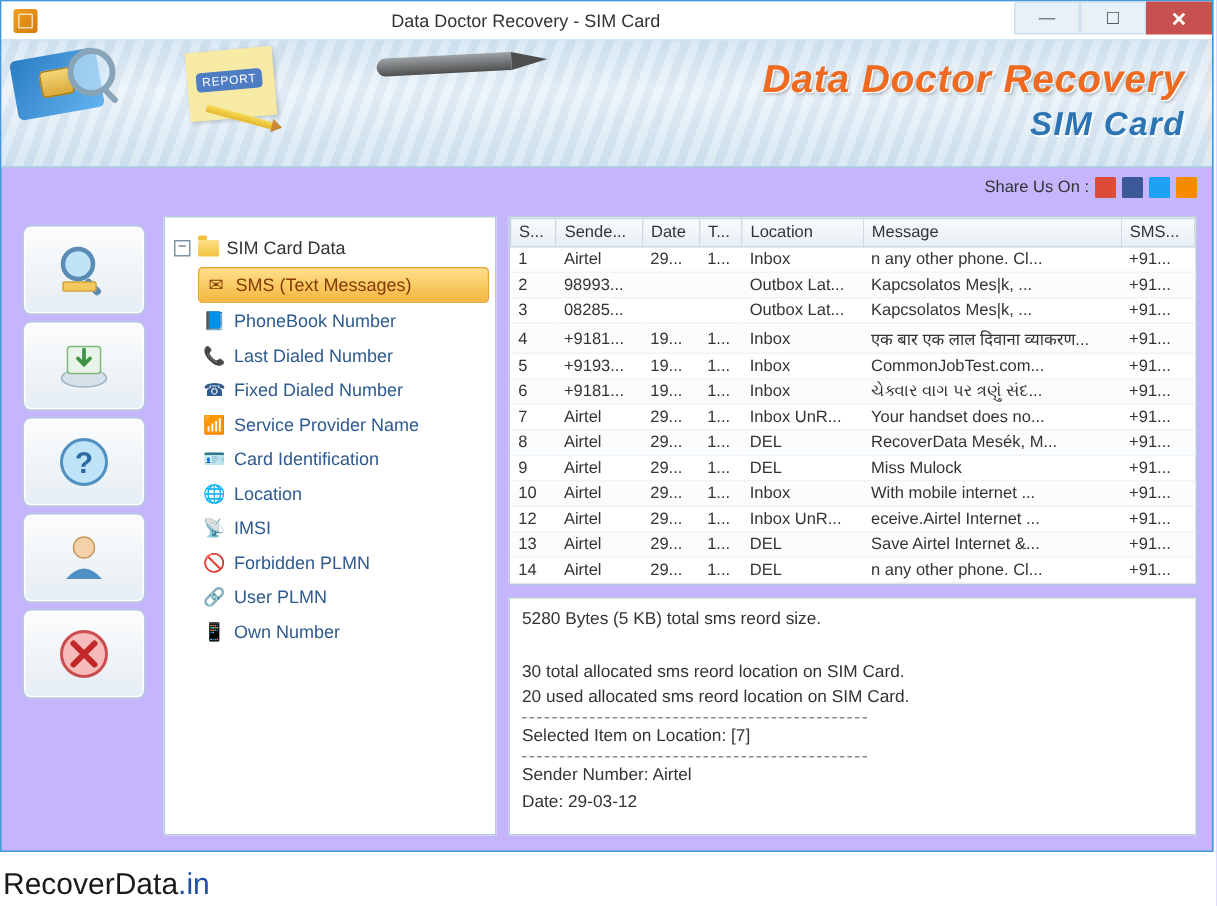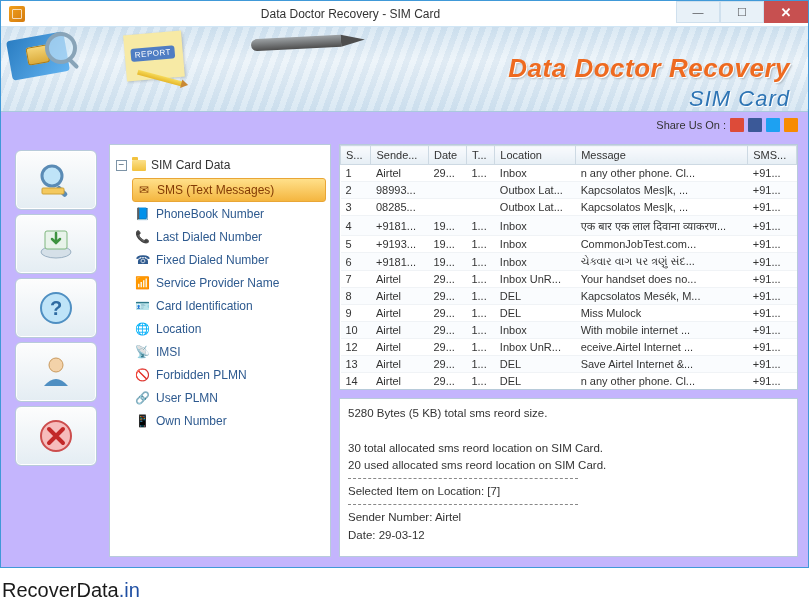--- a/index.html
+++ b/index.html
@@ -21,22 +21,22 @@
 .sim-chip::after{content:"";position:absolute;width:22px;height:18px;background:linear-gradient(#f6d77a,#d9a837);top:10px;left:18px;border-radius:3px;box-shadow:inset 0 0 0 1px #a67a1f;}
 .magnifier{width:32px;height:32px;border:4px solid #88a4b8;border-radius:50%;position:relative;background:rgba(210,235,250,.6);}
 .magnifier::after{content:"";position:absolute;width:4px;height:14px;background:#88a4b8;bottom:-10px;right:-2px;transform:rotate(-45deg);border-radius:2px;}
 .note{width:58px;height:46px;background:#f7eaa5;transform:rotate(-5deg);margin-left:52px;position:relative;box-shadow:1px 1px 3px rgba(0,0,0,.2);}
 .note-badge{position:absolute;top:14px;left:6px;background:#4f7dc3;color:#fff;font-size:8px;padding:2px 4px;border-radius:3px;letter-spacing:.5px;}
 .pencil{position:absolute;width:46px;height:5px;background:linear-gradient(#f6da5a,#e6b72a);bottom:-2px;left:10px;transform:rotate(20deg);}
 .pencil::after{content:"";position:absolute;right:-6px;top:-2px;border-left:7px solid #c98935;border-top:4px solid transparent;border-bottom:5px solid transparent;}
 .pen{position:absolute;left:250px;top:10px;width:90px;height:12px;background:linear-gradient(#9ea3a6,#4e4e4e);border-radius:6px 0 0 6px;transform:rotate(-3deg);}
 .pen::after{content:"";position:absolute;right:-24px;top:0;border-left:24px solid #4e4e4e;border-top:6px solid transparent;border-bottom:6px solid transparent;}
 .banner-right{position:absolute;right:18px;top:10px;text-align:right;}
-.brand-main{font-size:26px;font-weight:bold;font-style:italic;color:#ee6a20;text-shadow:1px 1px 0 #fff,2px 2px 2px rgba(0,0,0,.2);letter-spacing:.5px;margin-top:16px;}
-.brand-sub{font-size:22px;font-style:italic;font-weight:normal;color:#2d74b4;text-shadow:1px 1px 0 #fff;letter-spacing:1px;margin-top:2px;}
+.brand-main{font-size:26px;font-weight:bold;font-style:italic;color:#ee6a20;text-shadow:1px 1px 0 #fff,2px 2px 2px rgba(0,0,0,.2);letter-spacing:.5px;}
+.brand-sub{font-size:22px;font-style:italic;font-weight:bold;color:#2d74b4;text-shadow:1px 1px 0 #fff;letter-spacing:1px;margin-top:2px;}
 .share-row{display:flex;justify-content:flex-end;align-items:center;gap:4px;height:24px;padding:2px 10px 0 0;font-size:11px;color:#333;}
 .share-row .sq{width:14px;height:14px;display:inline-block;border-radius:1px;}
 .gp{background:#dd4b39;}.fb{background:#3b5998;}.tw{background:#1da1f2;}.rss{background:#f78b00;}
 .content{position:absolute;top:137px;left:0;right:0;bottom:0;display:flex;padding:6px 10px 10px 10px;gap:8px;}
 .toolbar{display:flex;flex-direction:column;gap:4px;padding:6px 4px;}
 .tbtn{width:82px;height:60px;border:1px solid #b8cbda;border-radius:6px;background:linear-gradient(#fdfdfd,#e4edf3);display:flex;align-items:center;justify-content:center;box-shadow:inset 0 0 0 1px #fff;}
 .tbtn svg{width:40px;height:40px;}
 .tree-panel{width:222px;border:1px solid #b8cbda;background:#fff;padding:8px 4px;overflow:auto;}
 .tree-root{font-size:12px;color:#333;}
 .tree-root ul{list-style:none;padding-left:18px;}
@@ -269,21 +269,21 @@
                 <td>Inbox UnR...</td>
                 <td>Your handset does no...</td>
                 <td>+91...</td>
               </tr>
               <tr>
                 <td>8</td>
                 <td>Airtel</td>
                 <td>29...</td>
                 <td>1...</td>
                 <td>DEL</td>
-                <td>Kapcsolatos Mesék, M...</td>
+                <td>RecoverData Mesék, M...</td>
                 <td>+91...</td>
               </tr>
               <tr>
                 <td>9</td>
                 <td>Airtel</td>
                 <td>29...</td>
                 <td>1...</td>
                 <td>DEL</td>
                 <td> Miss Mulock</td>
                 <td>+91...</td>

